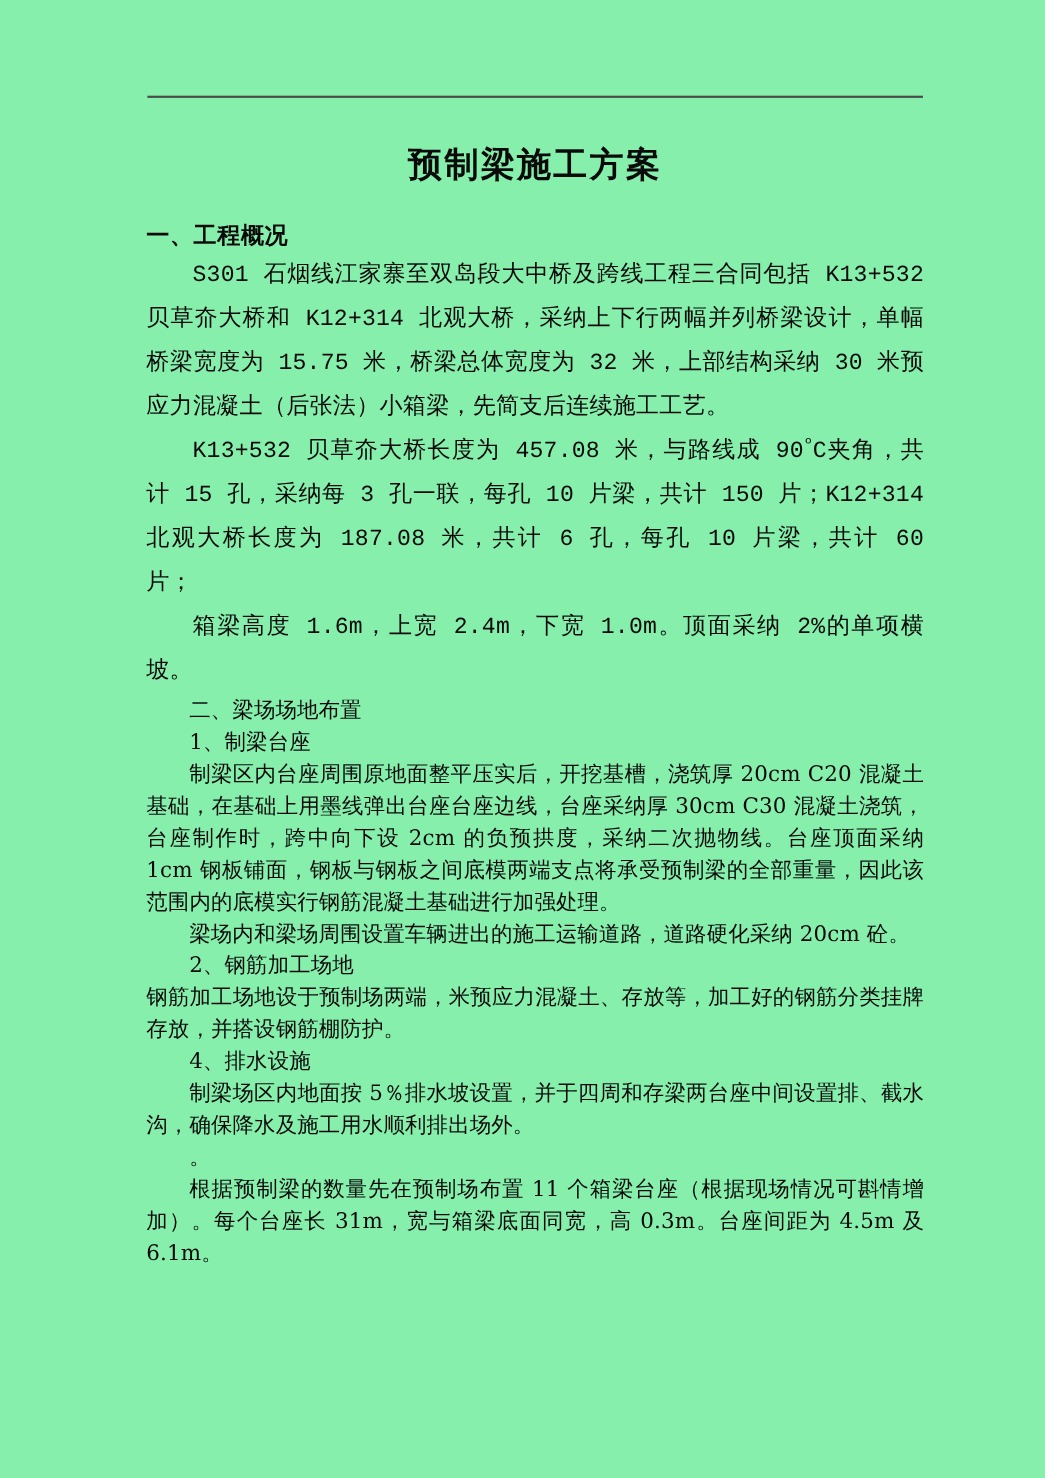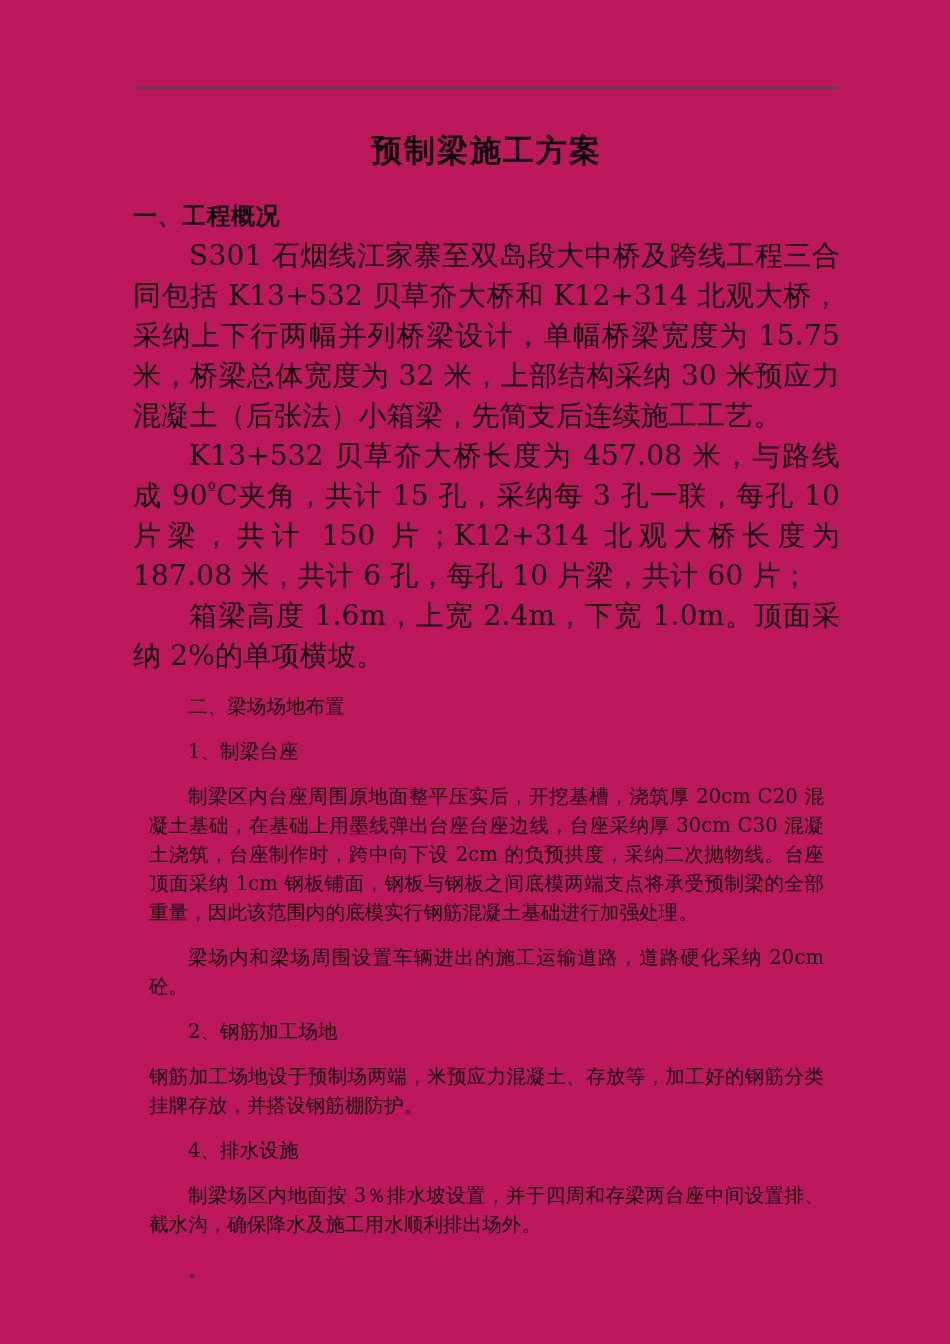--- a/index.html
+++ b/index.html
@@ -8,21 +8,21 @@
     background: #ffffff;
   }
   body {
     font-family: "DejaVu Serif", "Liberation Serif", serif;
     color: #0a0a0a;
   }
   .page {
     position: relative;
     width: 950px;
     height: 1344px;
-    background: #be185d;
+    background: #86efac;
     overflow: hidden;
     box-sizing: border-box;
   }
   .header-rule {
     position: absolute;
     left: 134px;
     top: 87px;
     width: 705px;
     height: 0;
     border-top: 2.5px solid #4a4a4a;
@@ -36,43 +36,44 @@
   .doc-title {
     text-align: center;
     font-size: 31px;
     font-weight: bold;
     letter-spacing: 2px;
     line-height: 1.35;
     margin: 18px 0 0 0;
     font-family: "DejaVu Serif", "Liberation Serif", serif;
   }
   .sec-heading {
-    font-size: 24px;
+    font-size: 21px;
     font-weight: bold;
     line-height: 1.5;
     margin: 26px 0 2px 0;
     letter-spacing: 0.5px;
   }
   
   .block-a p {
-    font-size: 28px;
+    font-size: 21px;
     line-height: 40px;
     margin: 0;
     text-align: justify;
     text-justify: inter-ideograph;
     letter-spacing: 0.2px;
+    font-family: Liberation Mono, monospace;
   }
   .block-a p.indent {
     text-indent: 2em;
   }
   
   .block-b p {
     font-size: 19.5px;
     line-height: 29px;
-    margin: 16px;
+    margin: 0;
     text-align: justify;
     text-justify: inter-ideograph;
     letter-spacing: 0.1px;
   }
   .block-b p.indent {
     text-indent: 2em;
   }
   .block-b p.sub-heading {
     text-indent: 2em;
   }
@@ -113,20 +114,21 @@
 
       <p class="sub-heading">1、制梁台座</p>
       <p class="indent">制梁区内台座周围原地面整平压实后，开挖基槽，浇筑厚 20cm C20 混凝土基础，在基础上用墨线弹出台座台座边线，台座采纳厚 30cm C30 混凝土浇筑，台座制作时，跨中向下设 2cm 的负预拱度，采纳二次抛物线。台座顶面采纳 1cm 钢板铺面，钢板与钢板之间底模两端支点将承受预制梁的全部重量，因此该范围内的底模实行钢筋混凝土基础进行加强处理。</p>
 
       <p class="indent">梁场内和梁场周围设置车辆进出的施工运输道路，道路硬化采纳 20cm 砼。</p>
 
       <p class="sub-heading">2、钢筋加工场地</p>
       <p class="noindent">钢筋加工场地设于预制场两端，米预应力混凝土、存放等，加工好的钢筋分类挂牌存放，并搭设钢筋棚防护。</p>
 
       <p class="sub-heading">4、排水设施</p>
-      <p class="indent">制梁场区内地面按 3％排水坡设置，并于四周和存梁两台座中间设置排、截水沟，确保降水及施工用水顺利排出场外。</p>
+      <p class="indent">制梁场区内地面按 5％排水坡设置，并于四周和存梁两台座中间设置排、截水沟，确保降水及施工用水顺利排出场外。</p>
 
       <p class="lone-mark">。</p>
 
+      <p class="indent">根据预制梁的数量先在预制场布置 11 个箱梁台座（根据现场情况可斟情增加）。每个台座长 31m，宽与箱梁底面同宽，高 0.3m。台座间距为 4.5m 及 6.1m。</p>
     </div>
 
   </div>
 </div>
 
 </body></html>

